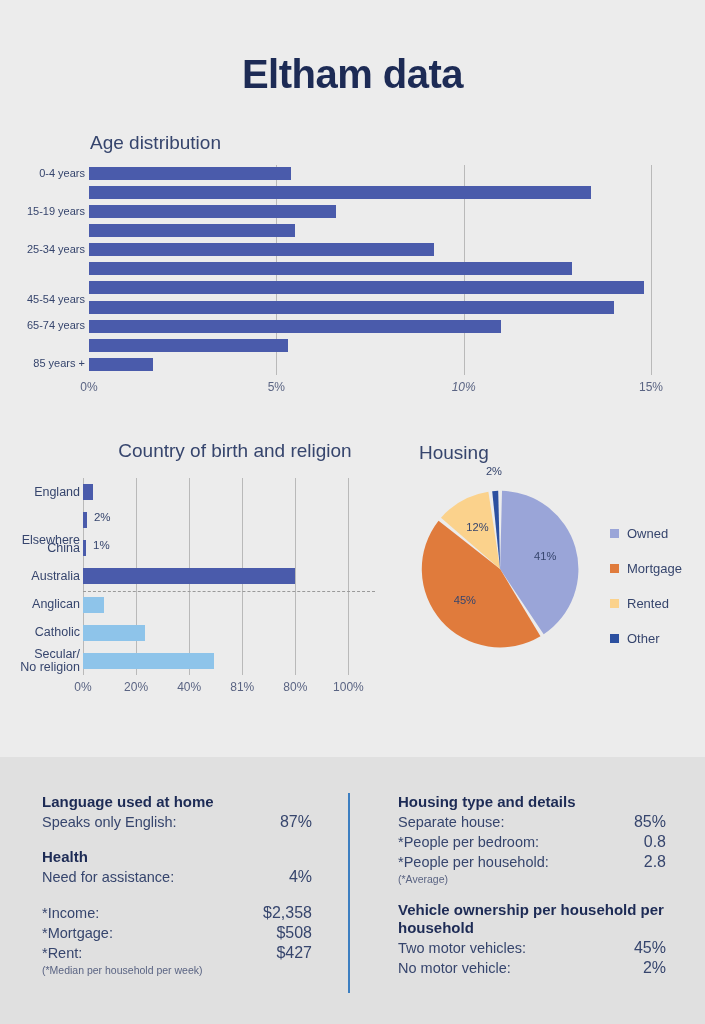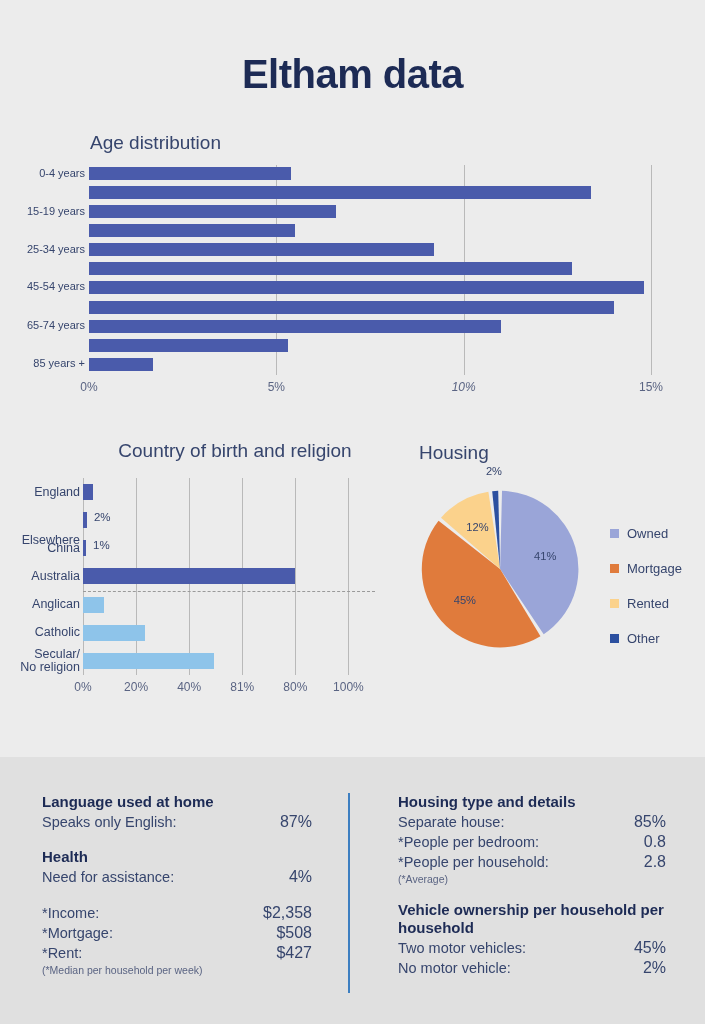--- a/index.html
+++ b/index.html
@@ -115,21 +115,21 @@
 <div class="page">
 
   <div class="main-title">Eltham data</div>
 
   <div id="age-chart">
     <div class="chart-title">Age distribution</div>
     <div class="age-ylabels">
         <div class="age-ylabel" style="top: 1.54545px;">0-4 years</div>
         <div class="age-ylabel" style="top: 39.7273px;">15-19 years</div>
         <div class="age-ylabel" style="top: 77.9091px;">25-34 years</div>
-        <div class="age-ylabel" style="top: 115px; margin-left: 12px;">45-54 years</div>
+        <div class="age-ylabel" style="top: 128px; margin-left: 12px;">45-54 years</div>
         <div class="age-ylabel" style="top: 154.273px;">65-74 years</div>
         <div class="age-ylabel" style="top: 192.455px;">85 years +</div>
       </div>
     <div class="age-plot">
         <div class="age-grid-line" style="left: 187.342px;"></div>
         <div class="age-grid-line" style="left: 374.684px;"></div>
         <div class="age-grid-line" style="left: 562.025px;"></div>
         <div class="age-row" style="height: 19.0909px;">
           <div class="age-bar" title="0-4 years: 5.4%" style="width: 202.329px; background: rgb(74, 91, 171);"></div>
         </div>

